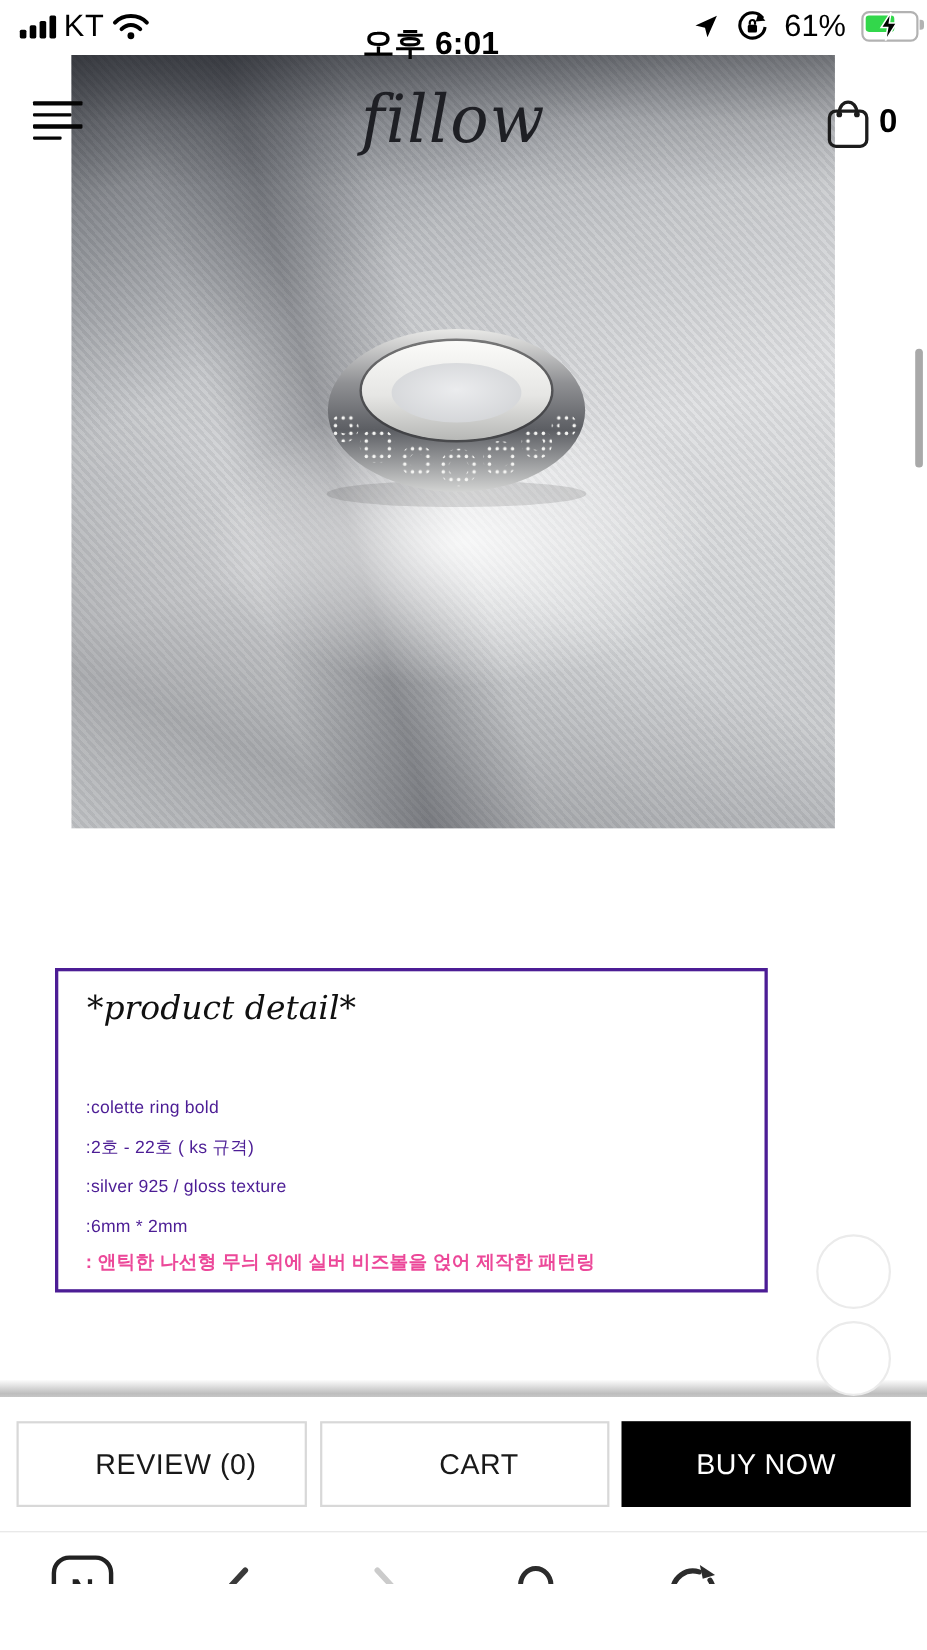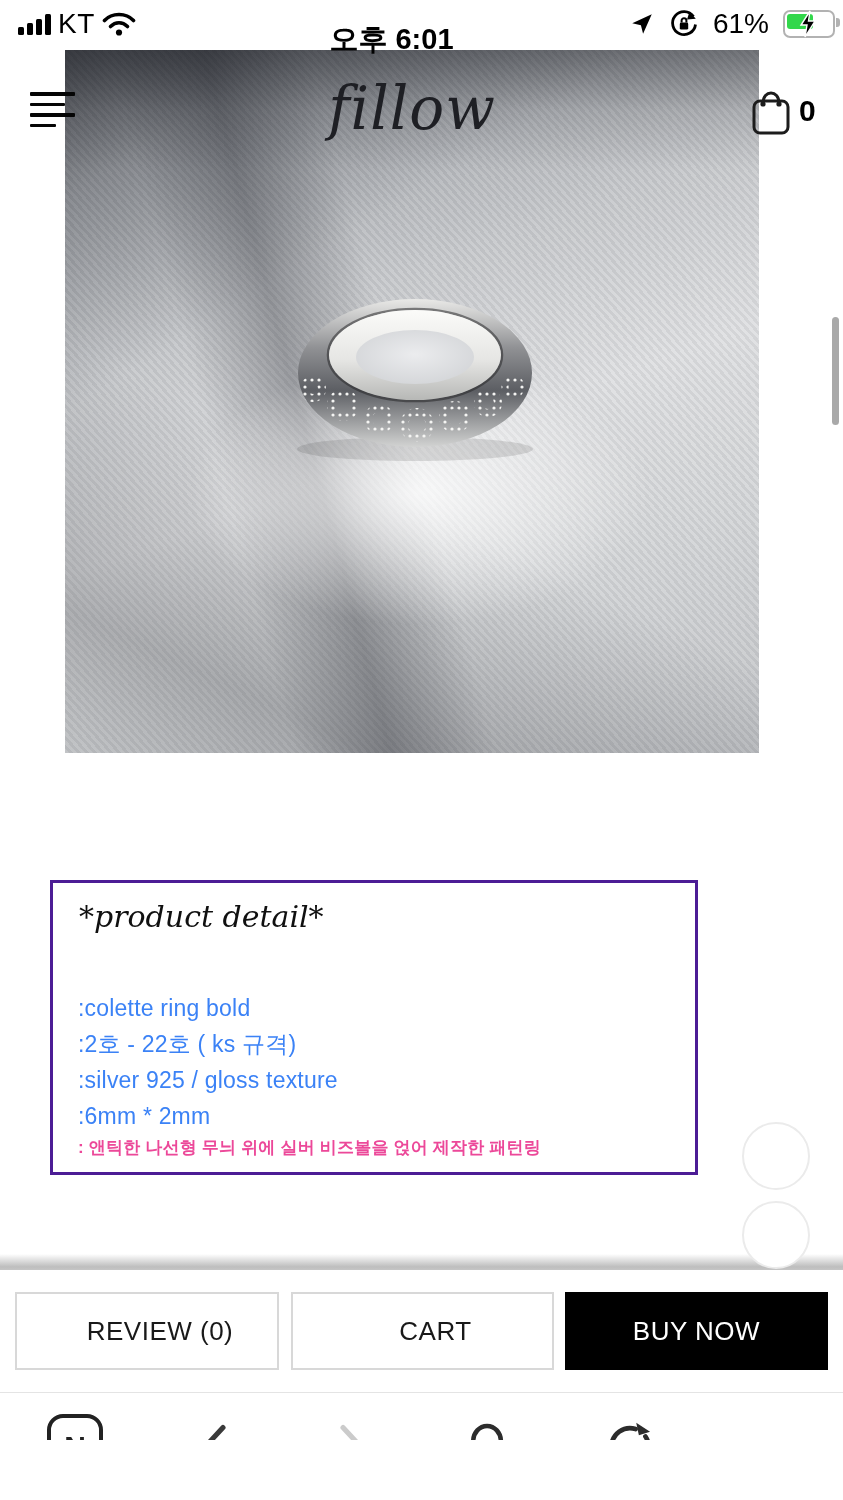--- a/index.html
+++ b/index.html
@@ -41,21 +41,21 @@
   .hamburger span{display:block;height:3.5px;background:#050505;margin-bottom:7px;border-radius:1px;}
   .hamburger .l1{width:45px;} .hamburger .l2{width:35px;} .hamburger .l3{width:45px;} .hamburger .l4{width:26px;margin-bottom:0;}
   .cart{position:absolute;left:751px;top:86px;display:flex;align-items:flex-start;gap:8px;background:none;border:none;padding:0;cursor:pointer;z-index:20;}
   .cart-count{font-size:30px;font-weight:bold;color:#000;margin-top:8px;}
 
   
   .detail-box{position:absolute;left:50px;top:880px;width:648px;height:295px;box-sizing:border-box;
     border:3px solid #4c1d95;background:#fff;}
   .detail-title{margin:16px 0 0 26px;font-family:"DejaVu Serif",serif;font-style:italic;font-size:30px;color:#101010;}
   .detail-lines{margin:56px 0 0 25px;}
-  .dl{font-size:23px;color:#3b82f6;line-height:36px;letter-spacing:.2px;}
+  .dl{font-size:16px;color:#4c1d95;line-height:36px;letter-spacing:.2px;}
   .dl.small{font-size:17px;font-weight:bold;color:#ec4899;line-height:28px;}
 
   
   .scroll-pill{position:absolute;right:4px;top:317px;width:7px;height:108px;background:#a9a9a9;border-radius:4px;z-index:25;}
 
   
   .float-circle{position:absolute;left:742px;width:64px;height:64px;border-radius:50%;
     background:#fff;border:2px solid #ebebeb;z-index:6;cursor:pointer;}
   .fc1{top:1122px;} .fc2{top:1201px;}
 

